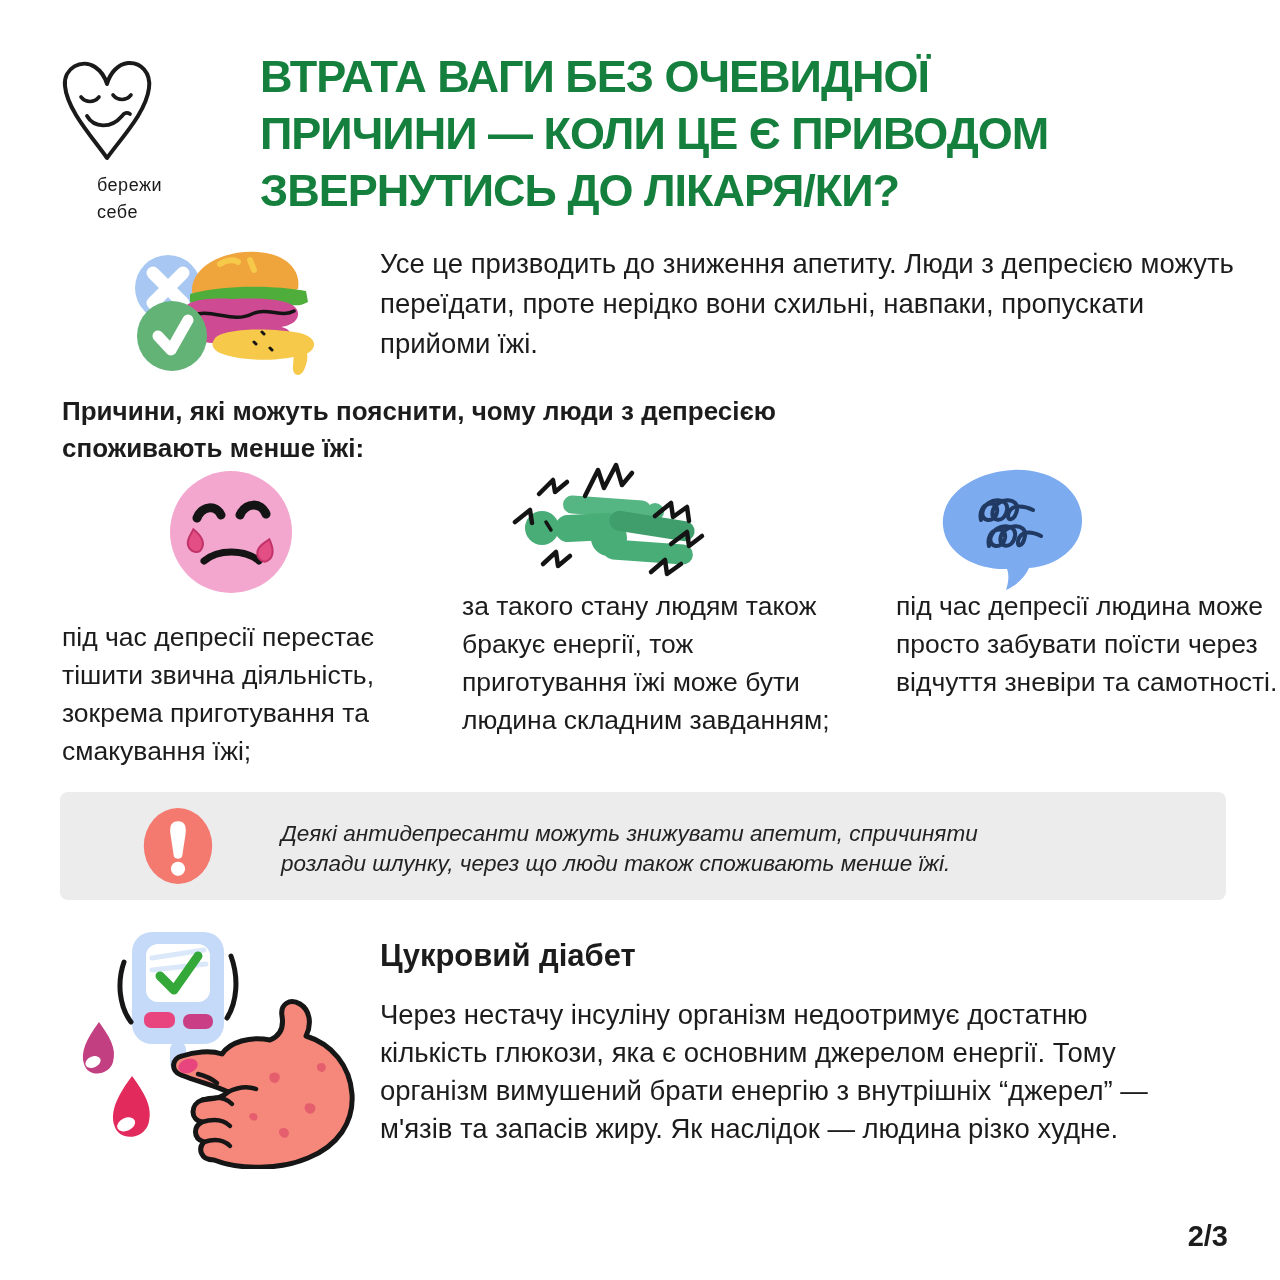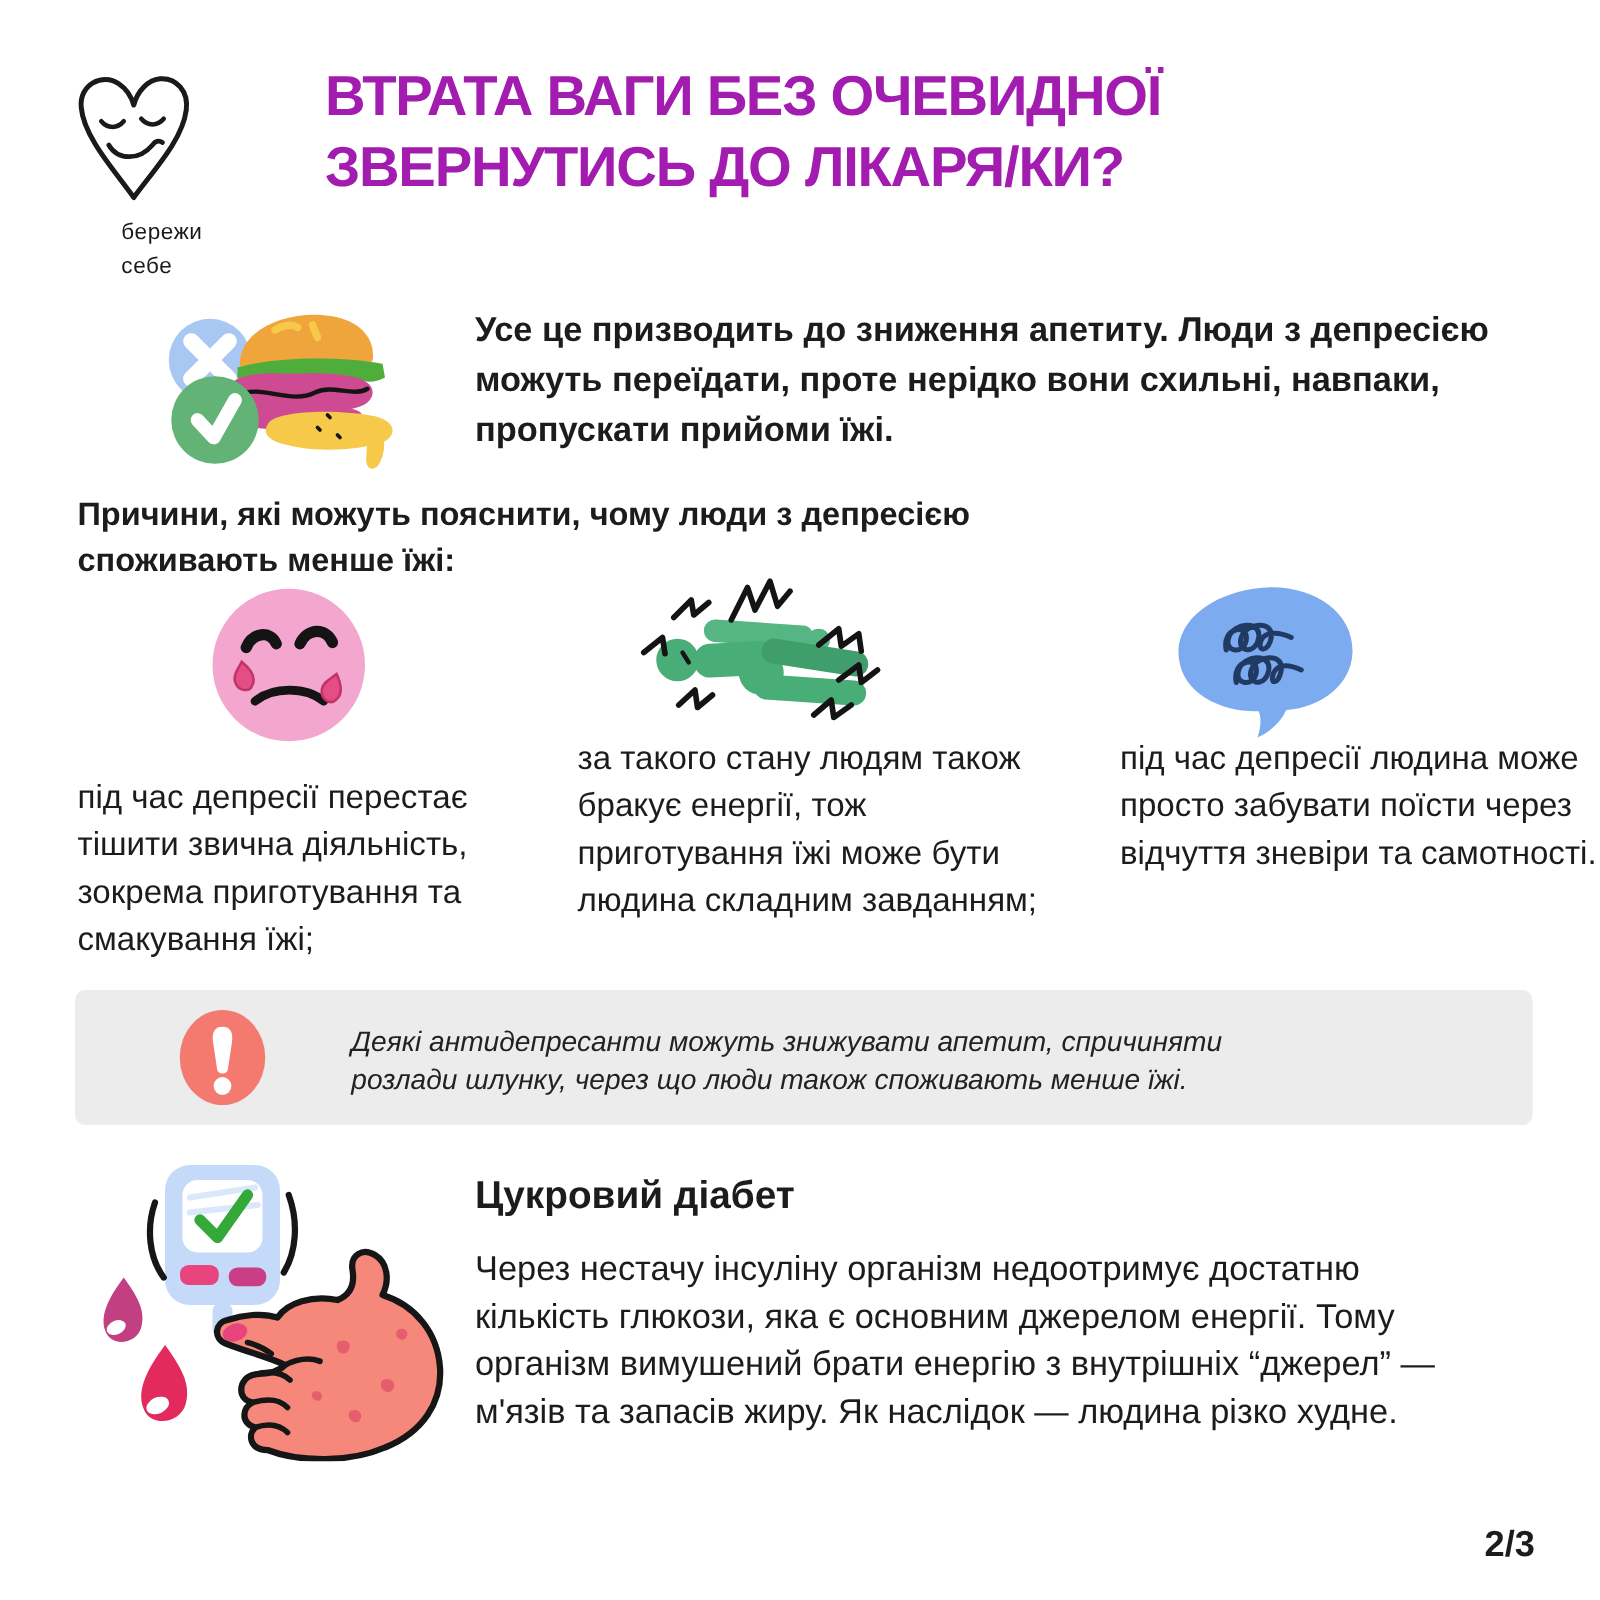--- a/index.html
+++ b/index.html
@@ -5,24 +5,24 @@
   html,body{margin:0;padding:0;background:#fff;}
   .page{
     position:relative;width:1280px;height:1280px;background:#ffffff;
     font-family:"Liberation Sans","DejaVu Sans",sans-serif;color:#1c1c1c;overflow:hidden;
   }
   .abs{position:absolute;}
   
   .logo{left:55px;top:40px;width:180px;height:200px;}
   .logo-text{position:absolute;left:42px;top:132px;font-size:18px;line-height:27px;font-weight:500;letter-spacing:.5px;color:#1a1a1a;}
   
-  .title{left:260px;top:48px;width:920px;font-size:45px;line-height:57px;font-weight:800;letter-spacing:-1px;color:#a21caf;}
+  .title{left:260px;top:48px;width:920px;font-size:45px;line-height:57px;font-weight:800;letter-spacing:-1px;color:#15803d;}
   
   .intro-icon{left:120px;top:238px;}
-  .intro-text{left:380px;top:244px;width:880px;font-size:27.5px;line-height:40px;font-weight:700;}
+  .intro-text{left:380px;top:244px;width:880px;font-size:27.5px;line-height:40px;font-weight:400;}
   
   .reasons-heading{left:62px;top:393px;width:850px;font-size:26px;line-height:37px;font-weight:800;}
   .col-icon-1{left:160px;top:466px;}
   .col-icon-2{left:505px;top:460px;}
   .col-icon-3{left:933px;top:464px;}
   .col-text{top:587px;font-size:26.5px;line-height:38px;font-weight:500;}
   .col-text-1{left:62px;width:392px;margin-top:31px;}
   .col-text-2{left:462px;width:392px;}
   .col-text-3{left:866px;width:392px;margin-left:30px;}
   
@@ -49,20 +49,21 @@
       <path d="M32,66 C39,78 56,79 67,66 C69,63 72,62 75,64" fill="none" stroke="#1a1a1a" stroke-width="3.8" stroke-linecap="round"></path>
     </svg>
     <div class="logo-text">
       <div>бережи</div>
       <div>себе</div>
     </div>
   </div>
 
   <div class="abs title">
     <div>ВТРАТА ВАГИ БЕЗ ОЧЕВИДНОЇ</div>
+    <div>ПРИЧИНИ — КОЛИ ЦЕ Є ПРИВОДОМ</div>
     <div>ЗВЕРНУТИСЬ ДО ЛІКАРЯ/КИ?</div>
   </div>
 
   <div class="abs intro-icon">
     <svg width="220" height="140" viewBox="0 0 220 140">
       <circle cx="48" cy="50" r="33" fill="#a9c7f3"></circle>
       <path d="M33,35 L63,65 M63,35 L33,65" stroke="#ffffff" stroke-width="13" stroke-linecap="round"></path>
       <path d="M72,55 C70,25 112,9 146,15 C169,19 181,34 178,51 C140,62 102,62 72,55 Z" fill="#f0a43c"></path>
       <path d="M100,26 C106,22 114,21 118,24 M130,22 L134,32" stroke="#f6c94a" stroke-width="6" stroke-linecap="round" fill="none"></path>
       <path d="M70,56 C102,47 152,47 186,53 L188,64 C172,73 162,60 152,69 C142,76 132,62 122,71 C112,78 102,64 92,71 C84,76 74,67 70,64 Z" fill="#4fae3b"></path>

